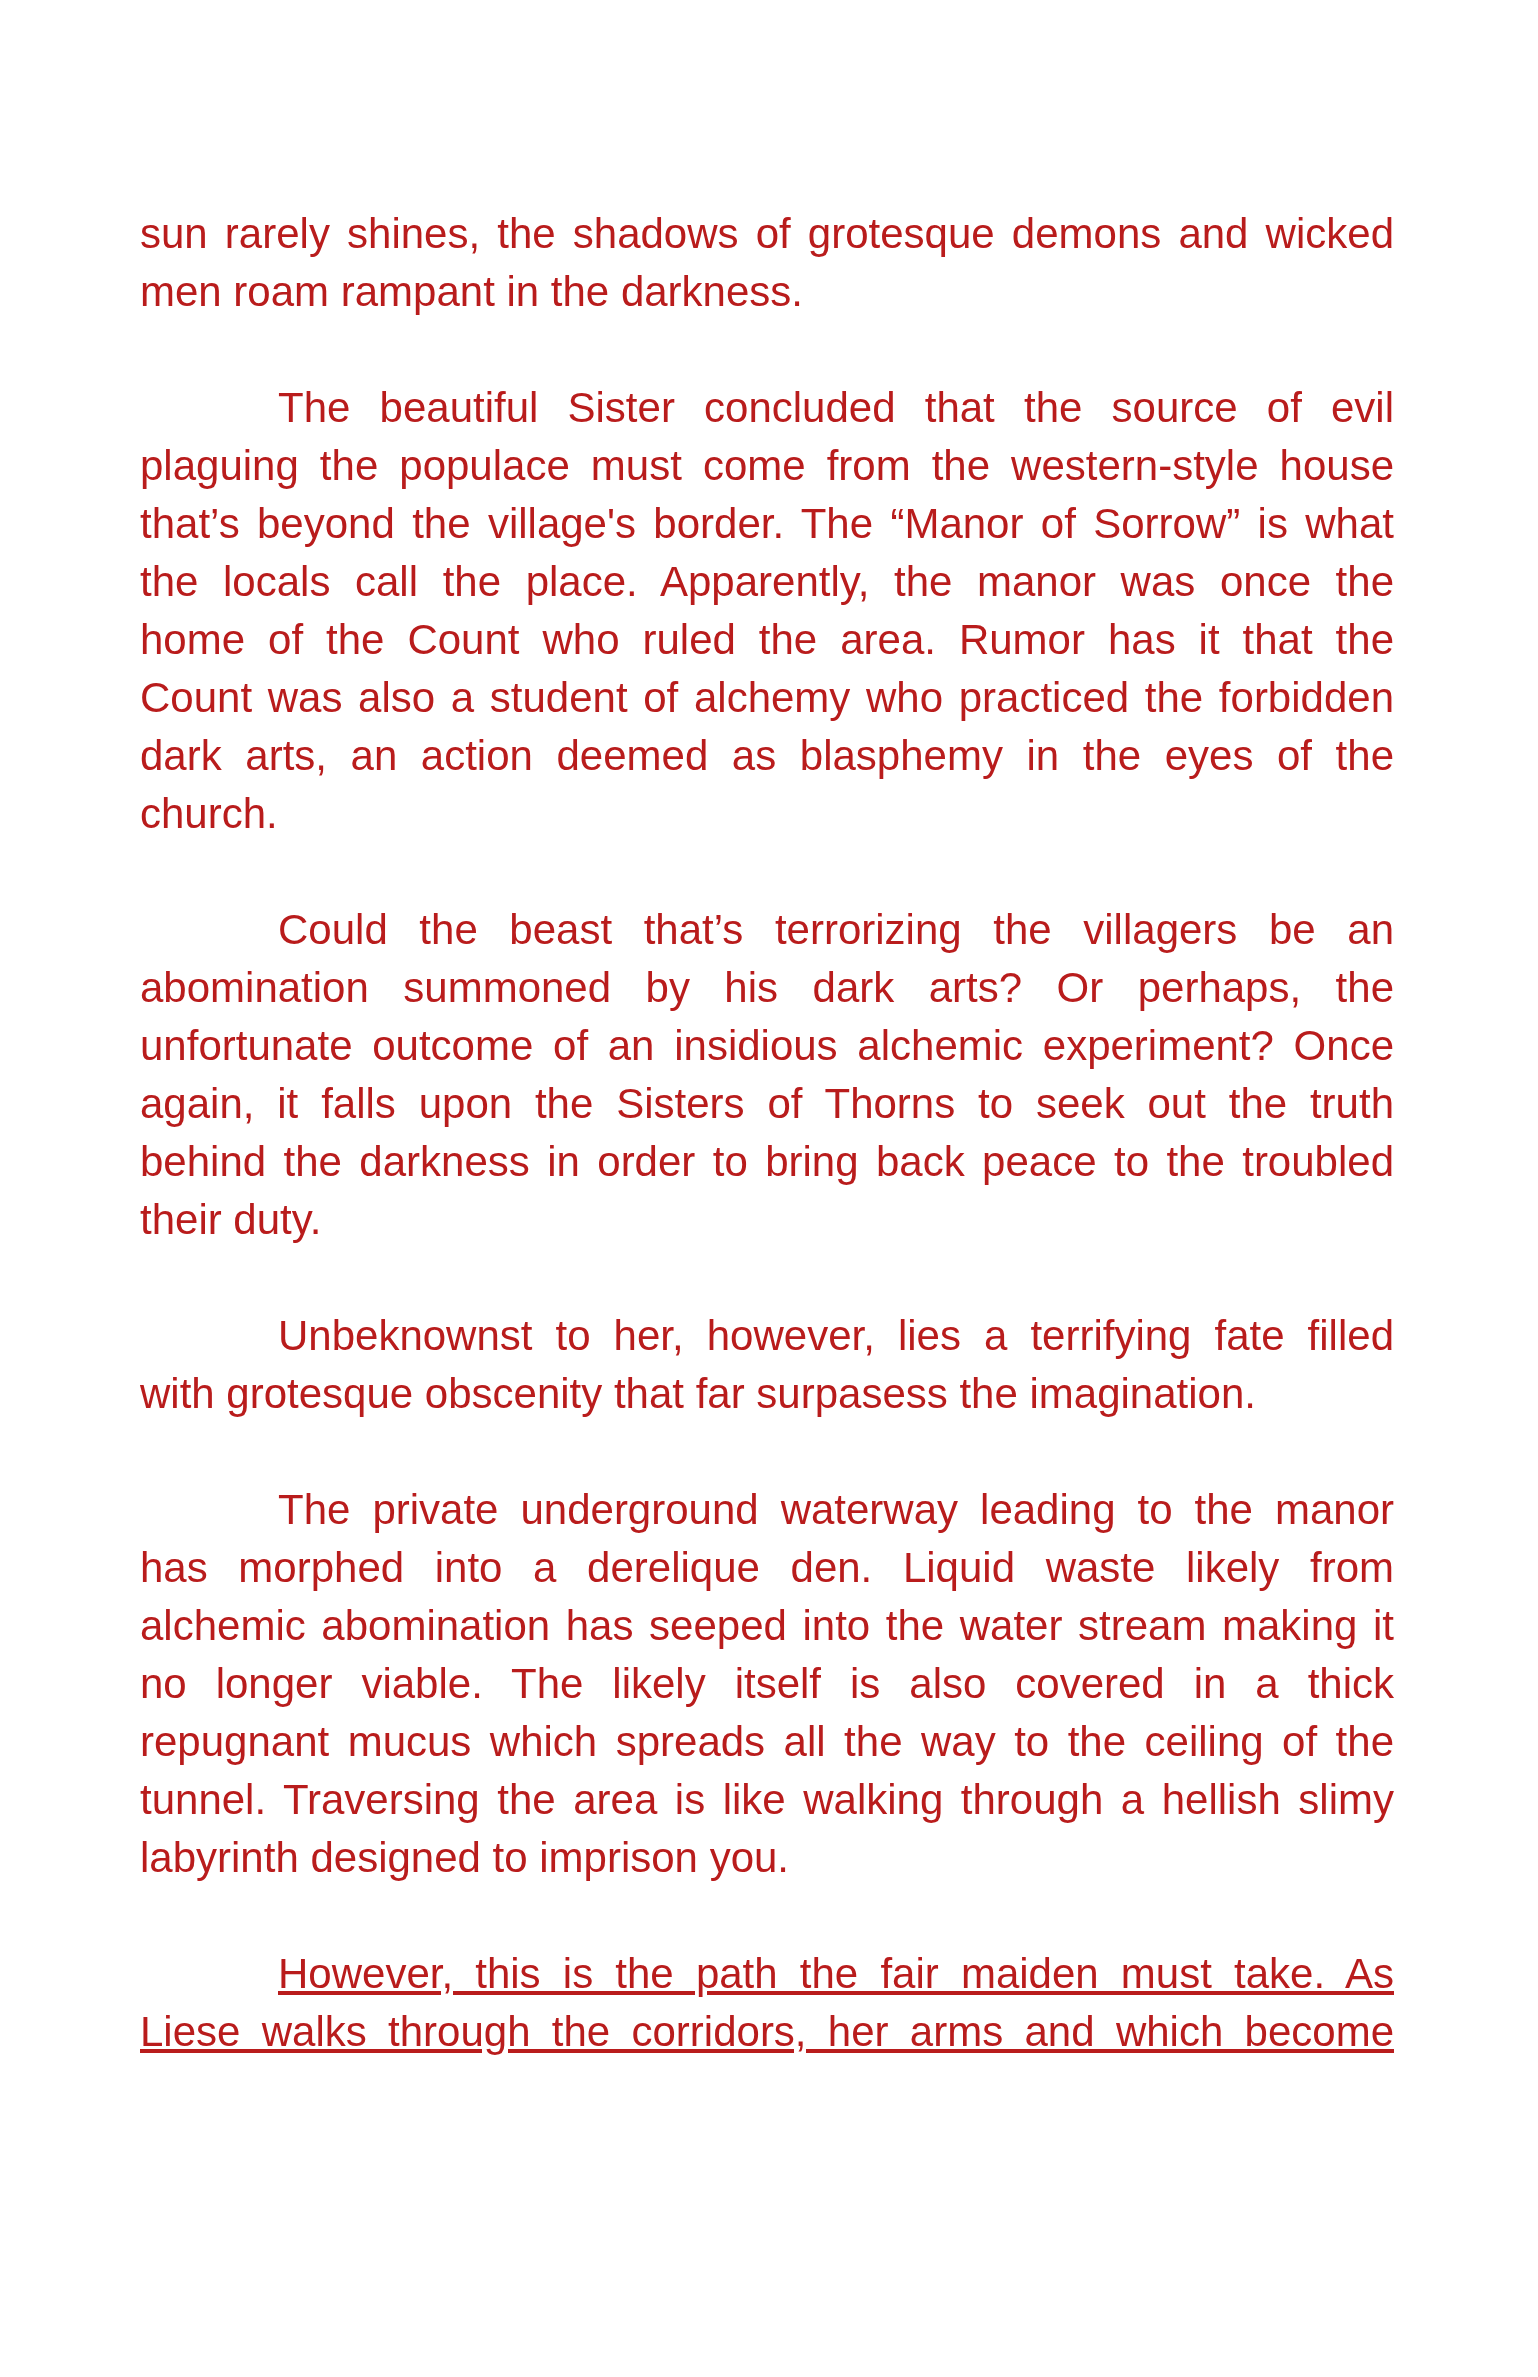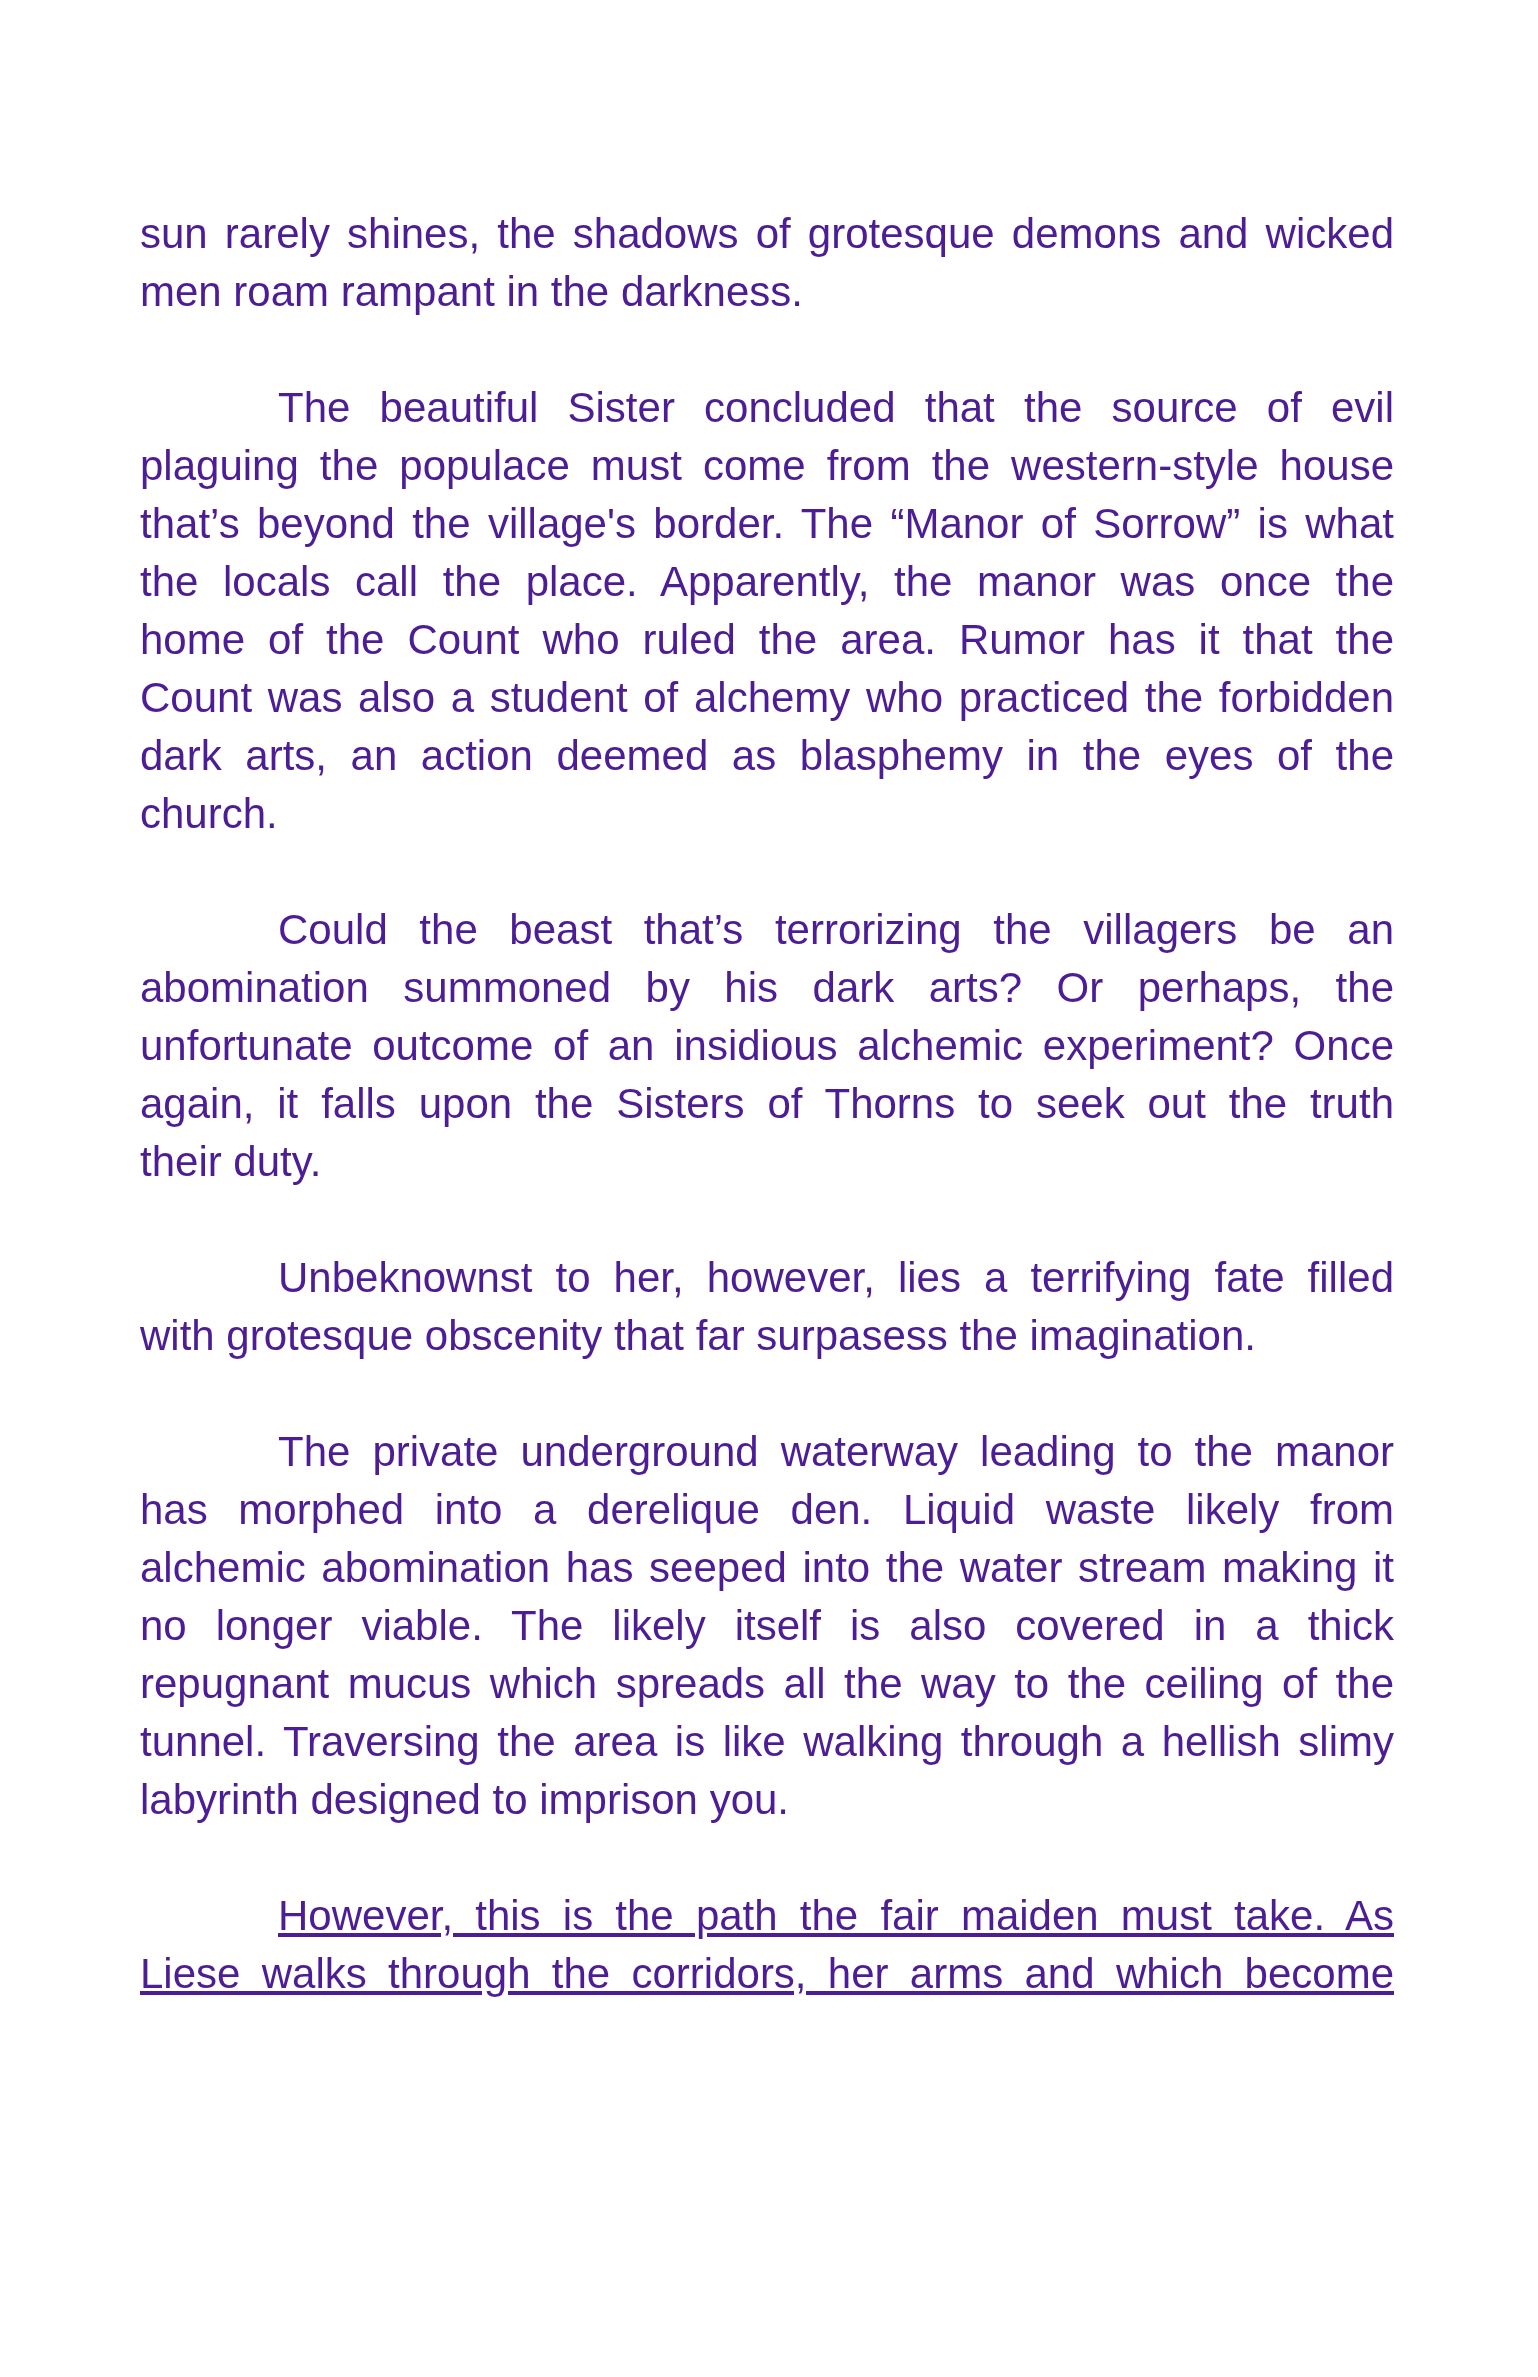--- a/index.html
+++ b/index.html
@@ -16,21 +16,21 @@
     font-family: "Liberation Sans", sans-serif;
     color: #000000;
   }
   .content {
     position: absolute;
     left: 140px;
     top: 205px;
     width: 1254px;
     font-size: 42px;
     line-height: 58px;
-    color: #4c1d95;
+    color: #b91c1c;
   }
   .para {
     margin: 0 0 58px 0;
   }
   .para:last-child {
     margin-bottom: 0;
     text-decoration: underline;
   }
   .line {
     min-height: 58px;
@@ -64,20 +64,21 @@
         <div class="line j">home of the Count who ruled the area. Rumor has it that the</div>
         <div class="line j">Count was also a student of alchemy who practiced the forbidden</div>
         <div class="line j">dark arts, an action deemed as blasphemy in the eyes of the</div>
         <div class="line l">church.</div>
       </div>
       <div class="para">
         <div class="line j ind">Could the beast that’s terrorizing the villagers be an</div>
         <div class="line j">abomination summoned by his dark arts? Or perhaps, the</div>
         <div class="line j">unfortunate outcome of an insidious alchemic experiment? Once</div>
         <div class="line j">again, it falls upon the Sisters of Thorns to seek out the truth</div>
+        <div class="line j">behind the darkness in order to bring back peace to the troubled</div>
         <div class="line l">their duty.</div>
       </div>
       <div class="para">
         <div class="line j ind">Unbeknownst to her, however, lies a terrifying fate filled</div>
         <div class="line l">with grotesque obscenity that far surpasess the imagination.</div>
       </div>
       <div class="para">
         <div class="line j ind">The private underground waterway leading to the manor</div>
         <div class="line j">has morphed into a derelique den. Liquid waste likely from</div>
         <div class="line j">alchemic abomination has seeped into the water stream making it</div>

